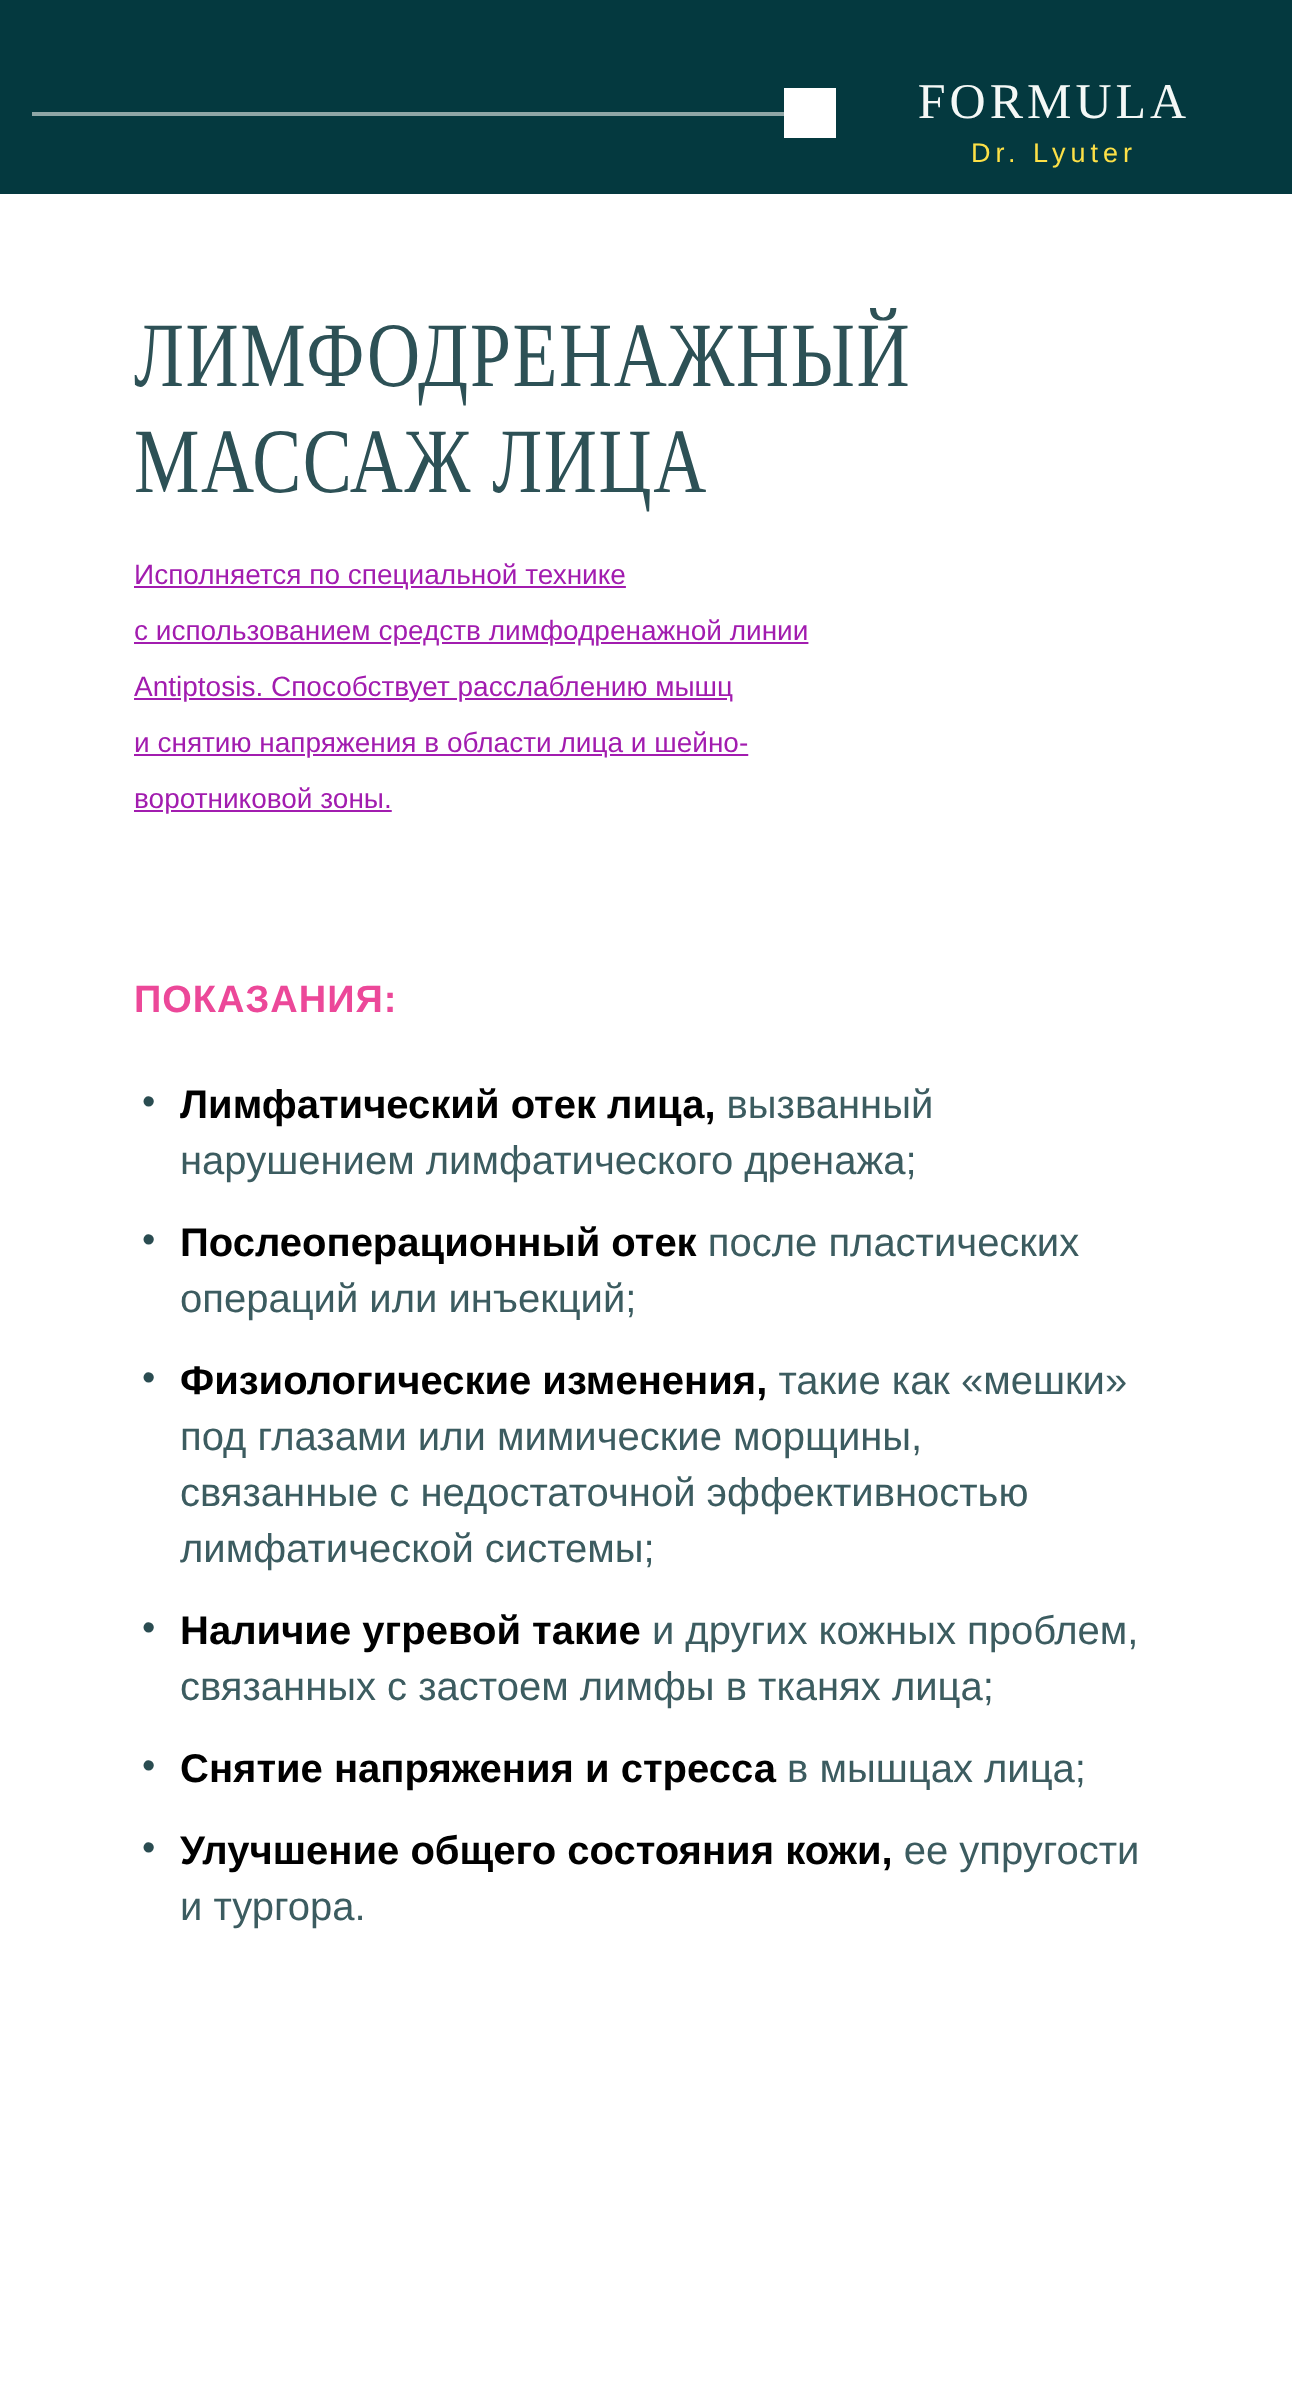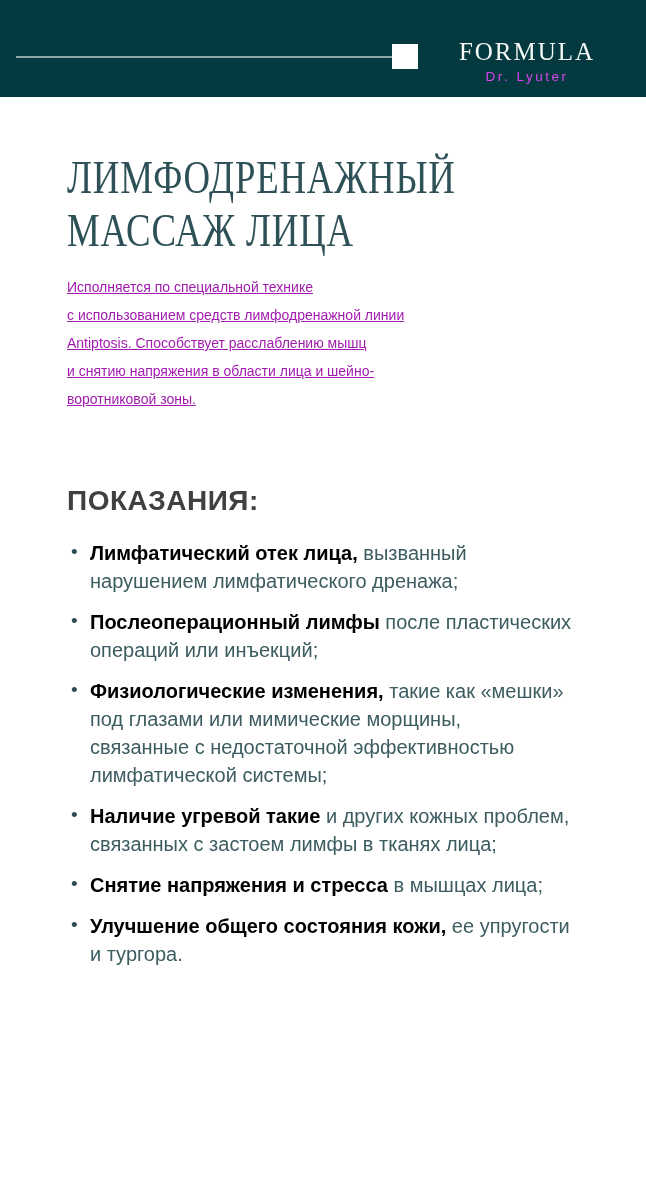--- a/index.html
+++ b/index.html
@@ -42,21 +42,21 @@
     font-weight:400;
     font-size:25px;
     line-height:38px;
     letter-spacing:2px;
     white-space:nowrap;
   }
   .brand-sub{
     font-size:13.5px;
     letter-spacing:2.5px;
     margin-top:-2px;
-    color:#d946ef;
+    color:#fde047;
   }
   
   .content{
     position:absolute;
     top:97px;left:0;
     width:646px;
     padding:12px 30px 0 67px;
     box-sizing:border-box;
   }
   .title{
@@ -76,25 +76,25 @@
     margin:16px 0 0 0;
     font-size:14px;
     line-height:28px;
     color:#a21caf;
     white-space:pre-line;
     max-width:535px;
     text-decoration:underline;
   }
   .indications-heading{
     margin:76px 0 0 0;
-    font-size:28px;
+    font-size:19px;
     line-height:24px;
     font-weight:700;
     letter-spacing:0.5px;
-    color:#404040;
+    color:#ec4899;
   }
   .indications-list{
     margin:26px 0 0 0;
     padding:0;
     list-style:none;
   }
   .indications-list li{
     position:relative;
     padding-left:23px;
     margin-bottom:13px;
@@ -141,21 +141,21 @@
 с использованием средств лимфодренажной линии
 Antiptosis. Способствует расслаблению мышц
 и снятию напряжения в области лица и шейно-
 воротниковой зоны.</p>
 
     <h2 class="indications-heading">ПОКАЗАНИЯ:</h2>
 
     <ul class="indications-list">
       <li><span class="lead">Лимфатический отек лица,</span><span> вызванный
 нарушением лимфатического дренажа;</span></li>
-      <li><span class="lead">Послеоперационный лимфы</span><span> после пластических
+      <li><span class="lead">Послеоперационный отек</span><span> после пластических
 операций или инъекций;</span></li>
       <li><span class="lead">Физиологические изменения,</span><span> такие как «мешки»
 под глазами или мимические морщины,
 связанные с недостаточной эффективностью
 лимфатической системы;</span></li>
       <li><span class="lead">Наличие угревой такие</span><span> и других кожных проблем,
 связанных с застоем лимфы в тканях лица;</span></li>
       <li><span class="lead">Снятие напряжения и стресса</span><span> в мышцах лица;</span></li>
       <li><span class="lead">Улучшение общего состояния кожи,</span><span> ее упругости
 и тургора.</span></li>

